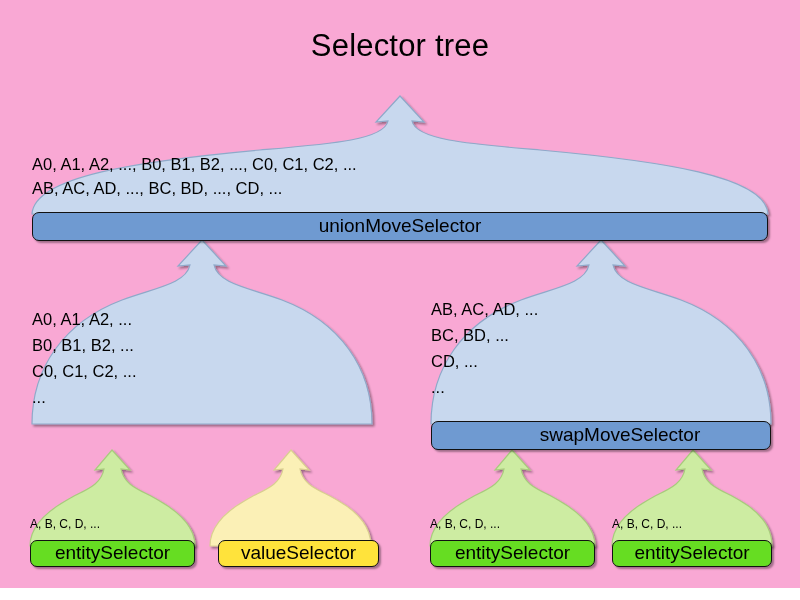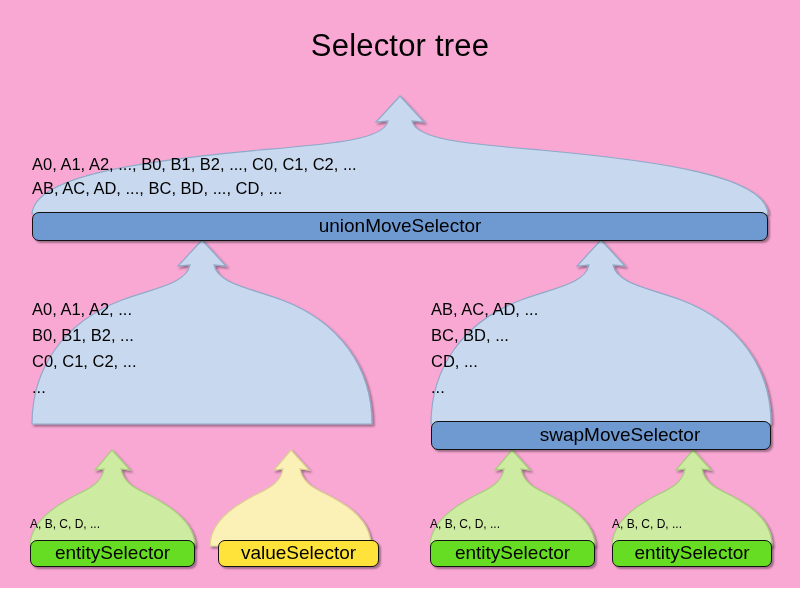--- a/index.html
+++ b/index.html
@@ -176,21 +176,21 @@
              C 665 490 682 486 685 469
              L 676 470
              Z"></path>
   </svg>
 
   <div class="node-text text-l1" style="left:32px; top:152px; width:736px;">A0, A1, A2, ..., B0, B1, B2, ..., C0, C1, C2, ...
 AB, AC, AD, ..., BC, BD, ..., CD, ...</div>
 
   <div class="bar blue bar-l1" style="left:32px; top:212px; width:736px; height:29px; line-height:26px;">unionMoveSelector</div>
 
-  <div class="node-text text-l2" style="left:32px; top:296px; width:340px;">A0, A1, A2, ...
+  <div class="node-text text-l2" style="left:32px; top:306px; width:340px;">A0, A1, A2, ...
 B0, B1, B2, ...
 C0, C1, C2, ...
 ...</div>
 
 
   <div class="node-text text-l2" style="left:431px; top:296px; width:340px;">AB, AC, AD, ...
 BC, BD, ...
 CD, ...
 ...</div>
 

